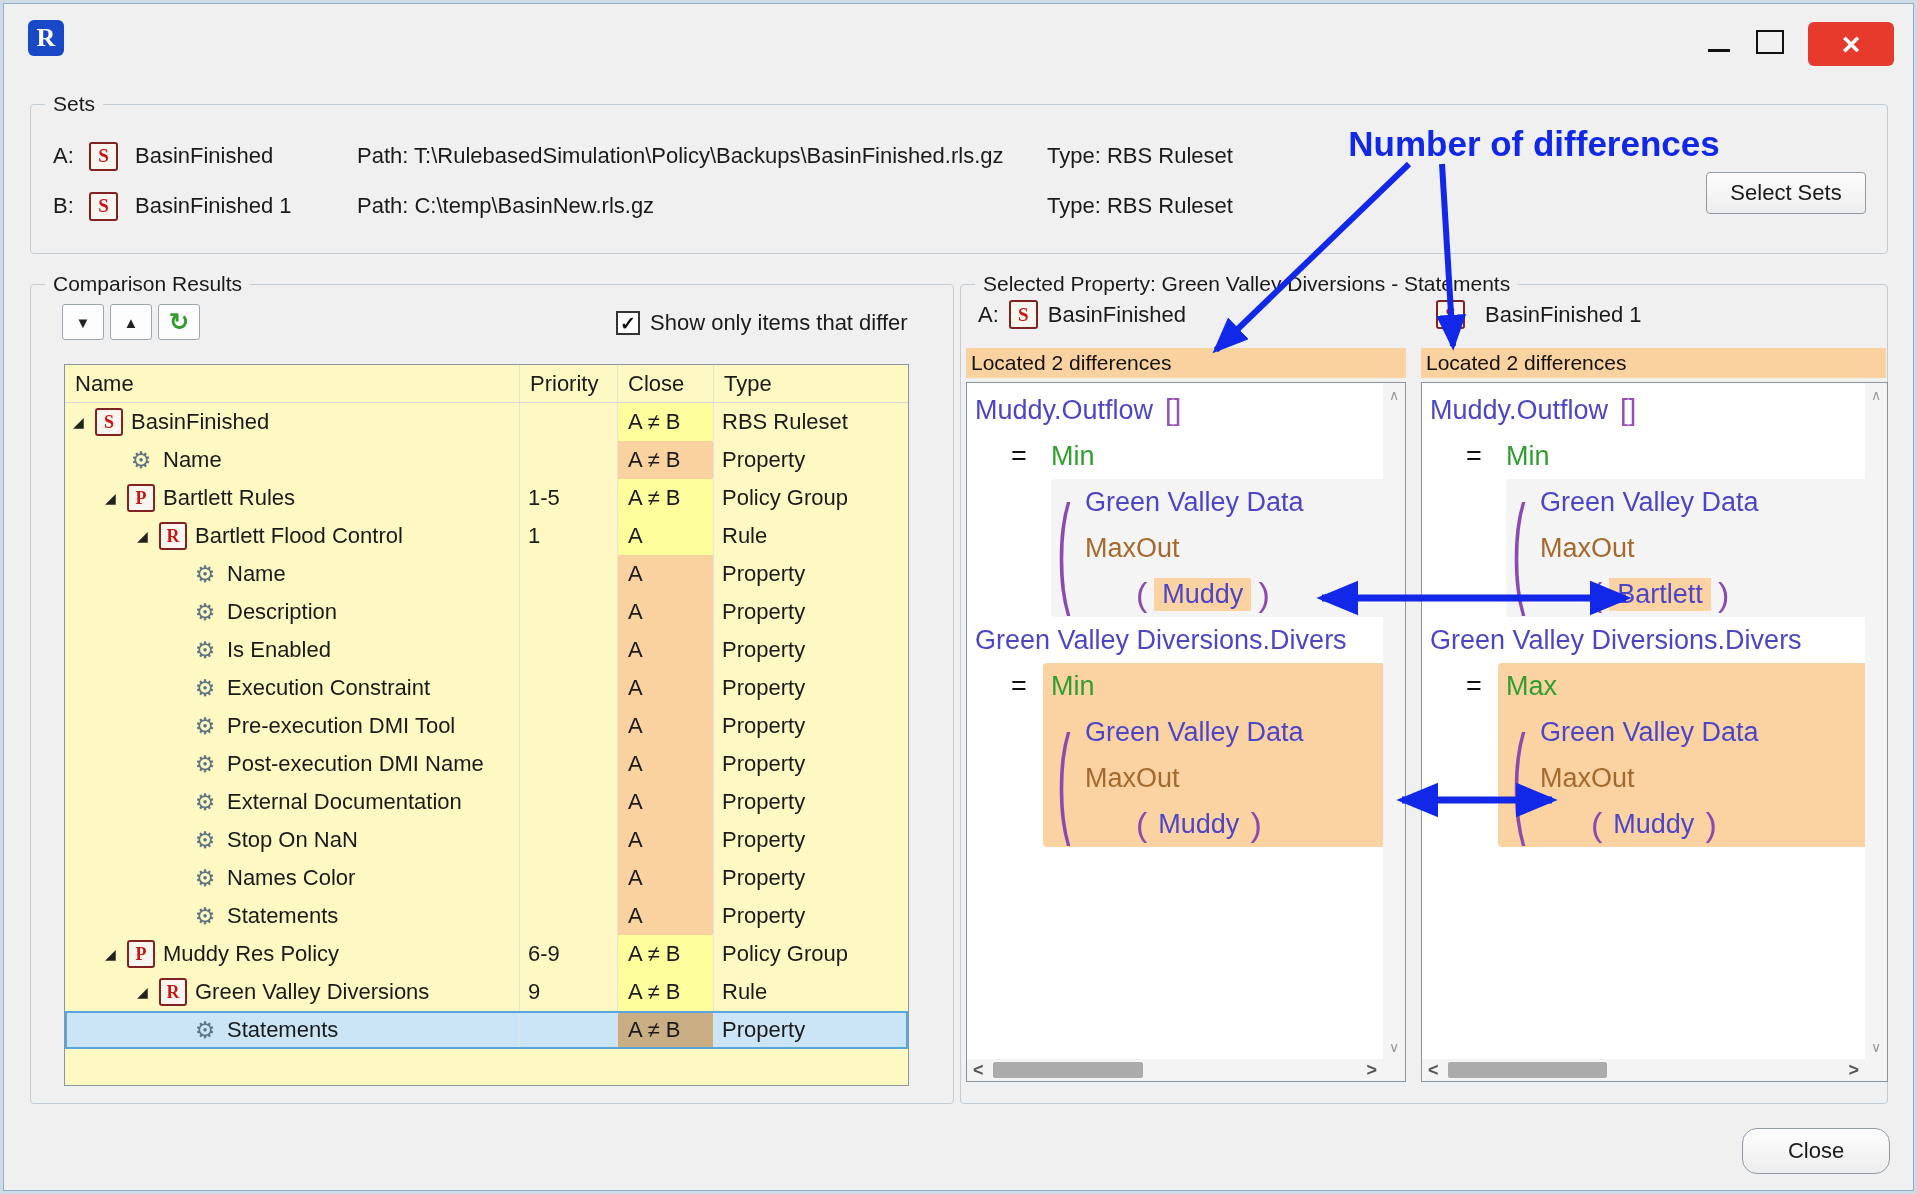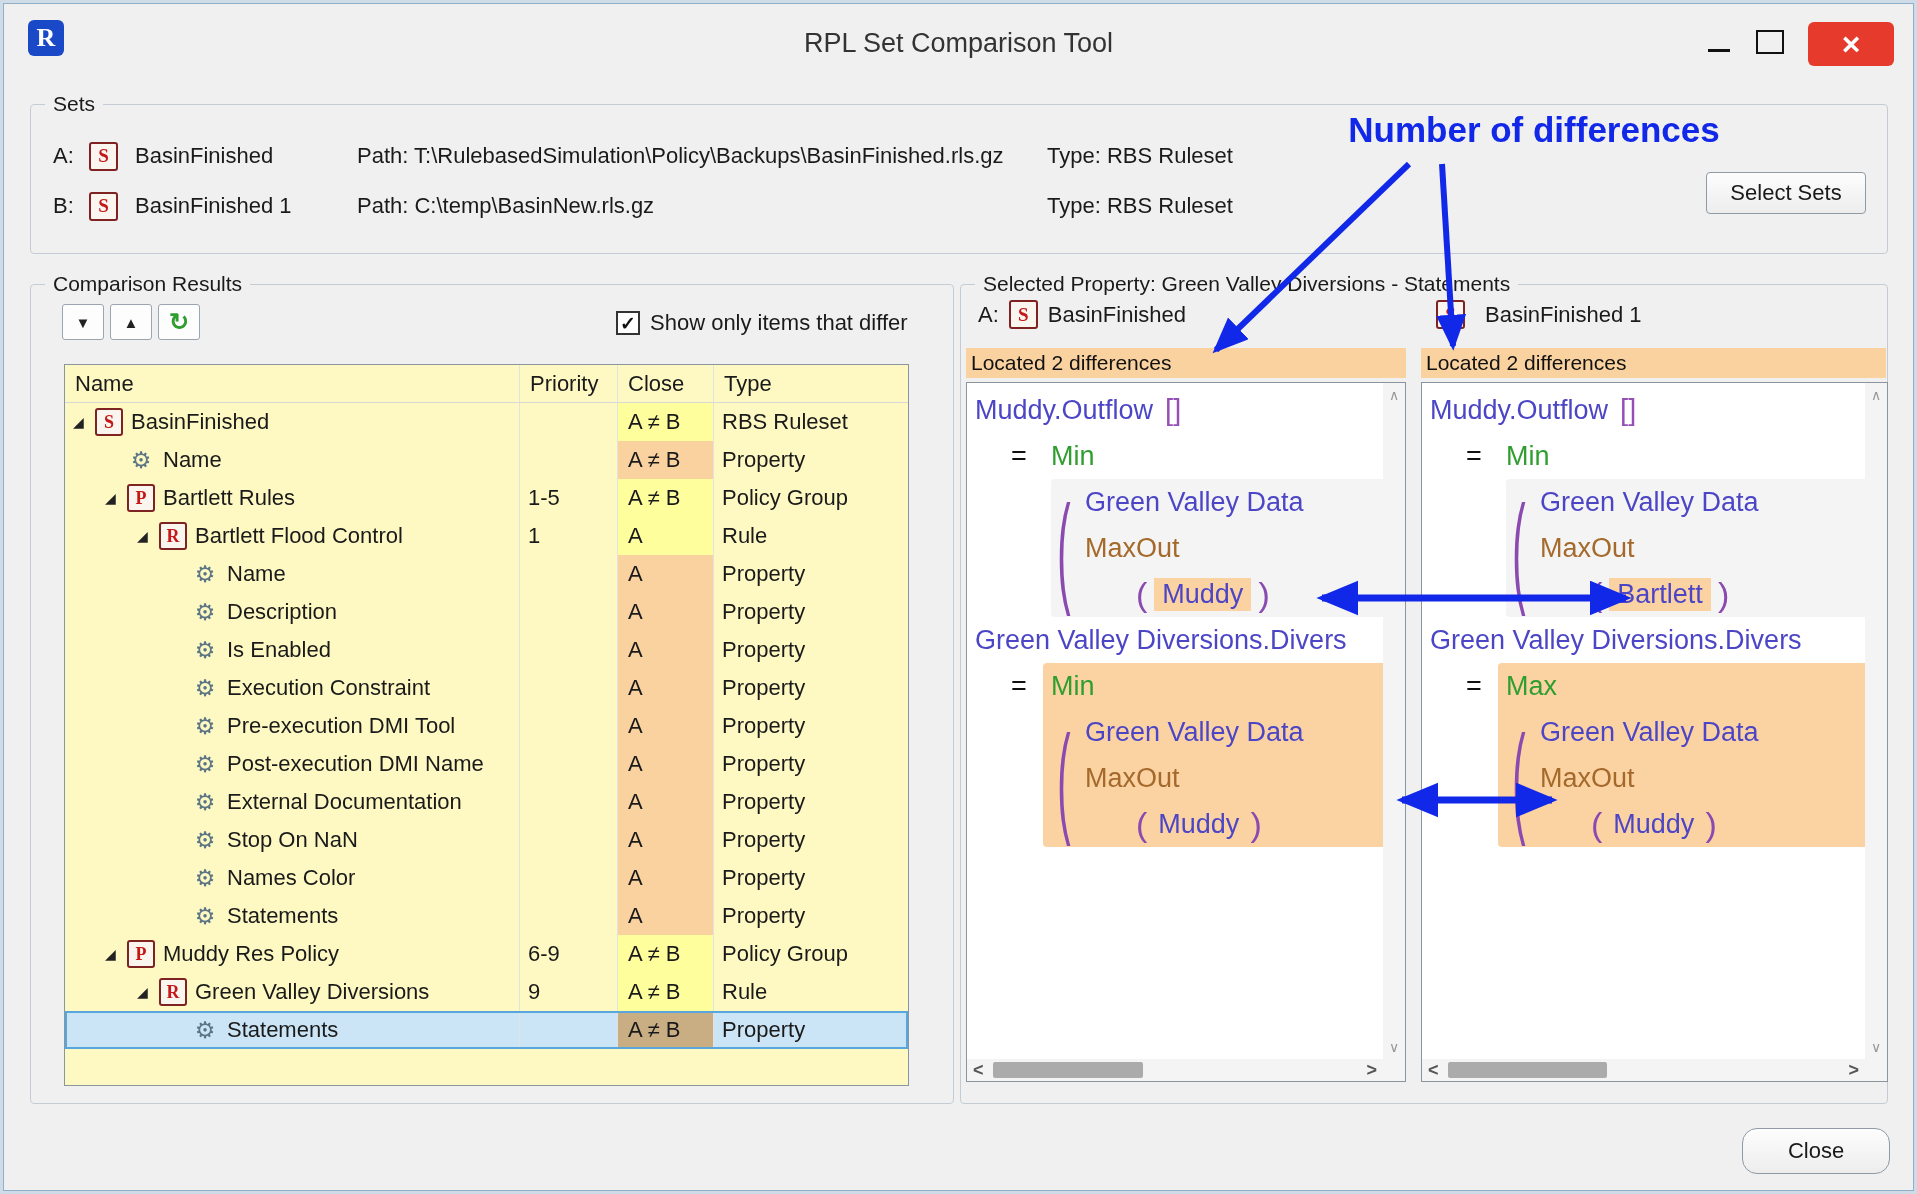--- a/index.html
+++ b/index.html
@@ -27,21 +27,21 @@
              grid-template-columns:36px 46px 222px 690px auto; align-items:center; font-size:22px; }
   .set-row.a { top:20px; } .set-row.b { top:70px; }
   .sicon { width:29px; height:29px; border:2px solid #7e2222; background:#faf6ef; border-radius:3px; color:#c41818;
            display:flex; align-items:center; justify-content:center; font:bold 19px "Liberation Serif",serif; }
   .btn { border:1px solid #8f9aa5; background:linear-gradient(#fdfdfd,#ededed); border-radius:4px; font-size:22px;
          display:flex; align-items:center; justify-content:center; color:#1a1a1a; }
   .btn-select-sets { position:absolute; left:1702px; top:168px; width:160px; height:42px; }
   .btn-close-dialog { position:absolute; left:1738px; top:1124px; width:148px; height:46px;border-radius:15px; }
 
   
-  .ann { position:absolute; color:#1228e8; font-weight:bold; z-index:60; }
+  .ann { position:absolute; color:#1228e8; font-weight:bold; z-index:60;margin-top:14px; }
   .ann-num { left:1295px; top:106px; width:470px; text-align:center; font-size:35px; }
   .ann-diff { left:1305px; top:662px; width:240px; font-size:34px; }
   #arrows { position:absolute; inset:0; width:1917px; height:1194px; z-index:55; pointer-events:none; }
 
   
   .fs-comp { left:26px; top:268px; width:924px; height:832px; }
   .tool-btn { position:absolute; top:300px; width:42px; height:36px; border:1px solid #9aa5b0; background:#fdfdfd; border-radius:3px;
               display:flex; align-items:center; justify-content:center; font-size:15px; color:#222; }
   .tb-down { left:58px; } .tb-up { left:106px; }
   .tb-refresh { left:154px; font-size:24px; color:#2f9e2f; font-weight:bold; }
@@ -113,21 +113,20 @@
   .hchev.left { left:6px; } .hchev.right { right:6px; }
   .hthumb { position:absolute; left:26px; top:3px; width:36%; height:16px; background:#ababab; border-radius:2px; }
   .scorner { position:absolute; right:0; bottom:0; width:22px; height:22px; background:#f4f4f4; }
 </style>
 </head>
 <body>
 
 <div class="window">
 
   <div class="app-icon">R</div>
-  <div class="win-title">RPL Set Comparison Tool</div>
   <div class="btn-min">
       <div class="bar"></div>
     </div>
   <div class="btn-max"></div>
   <div class="btn-close">
       <span>×</span>
     </div>
 
   <fieldset class="fs-sets">
     <legend>Sets</legend>

